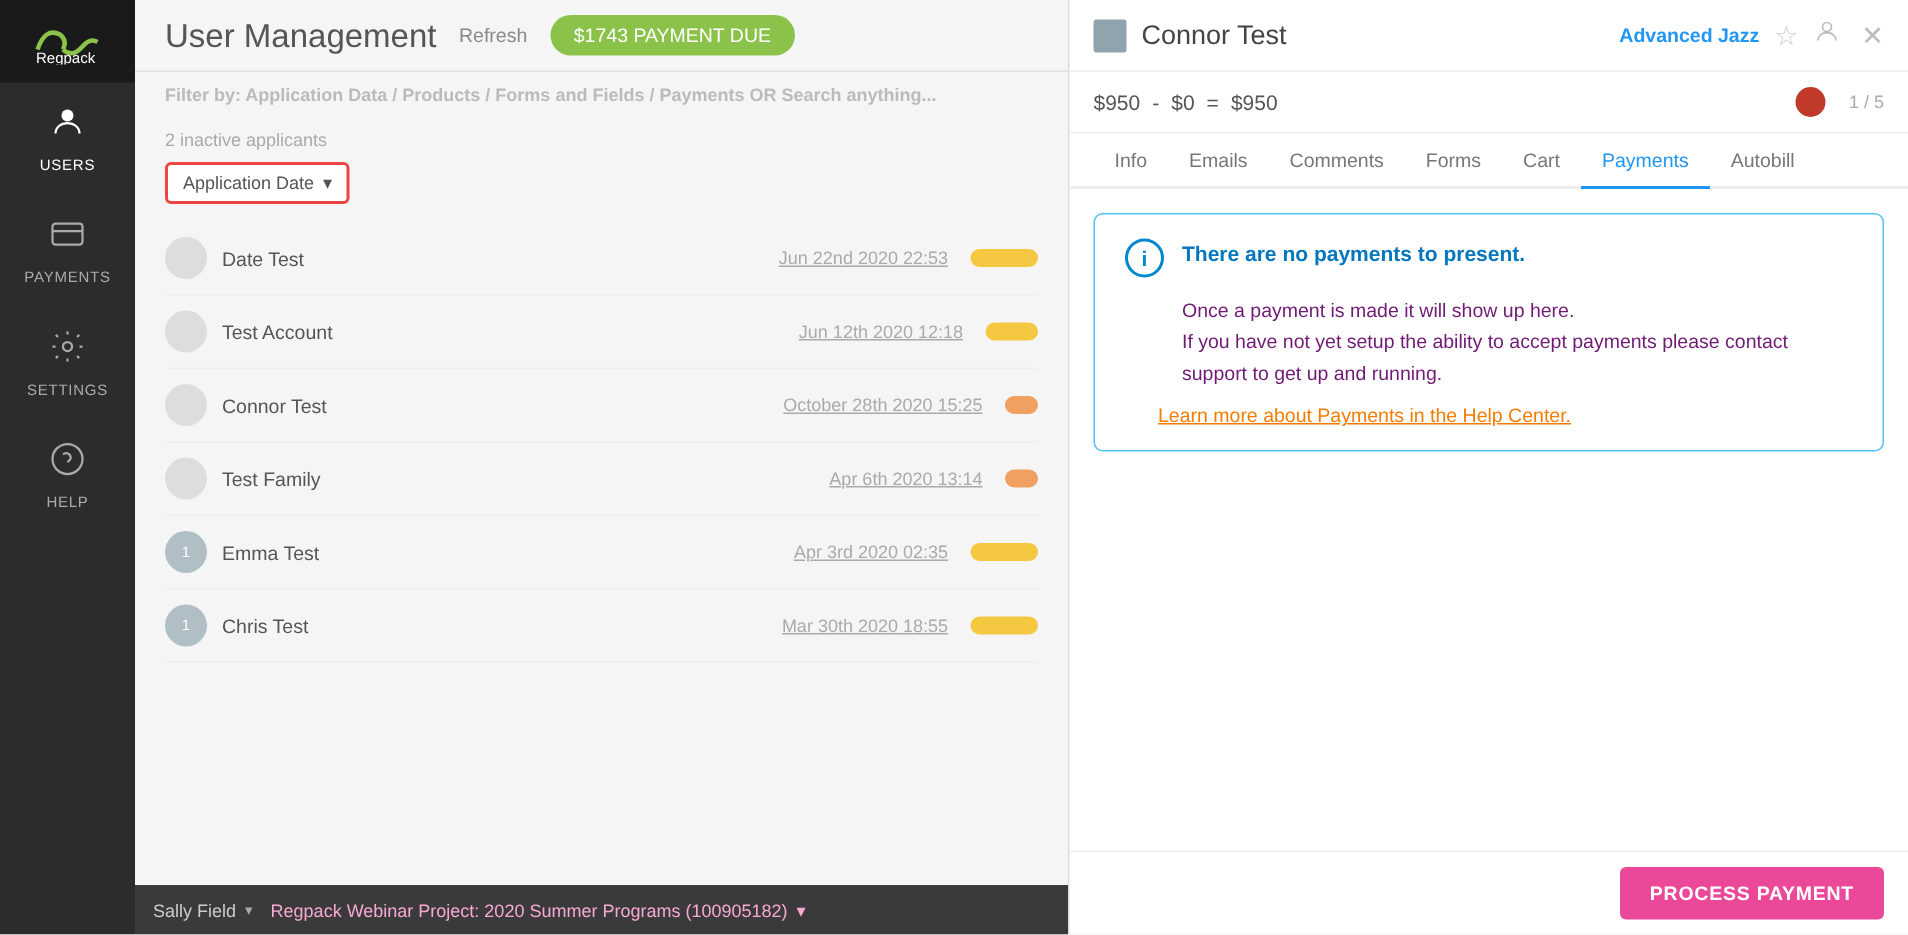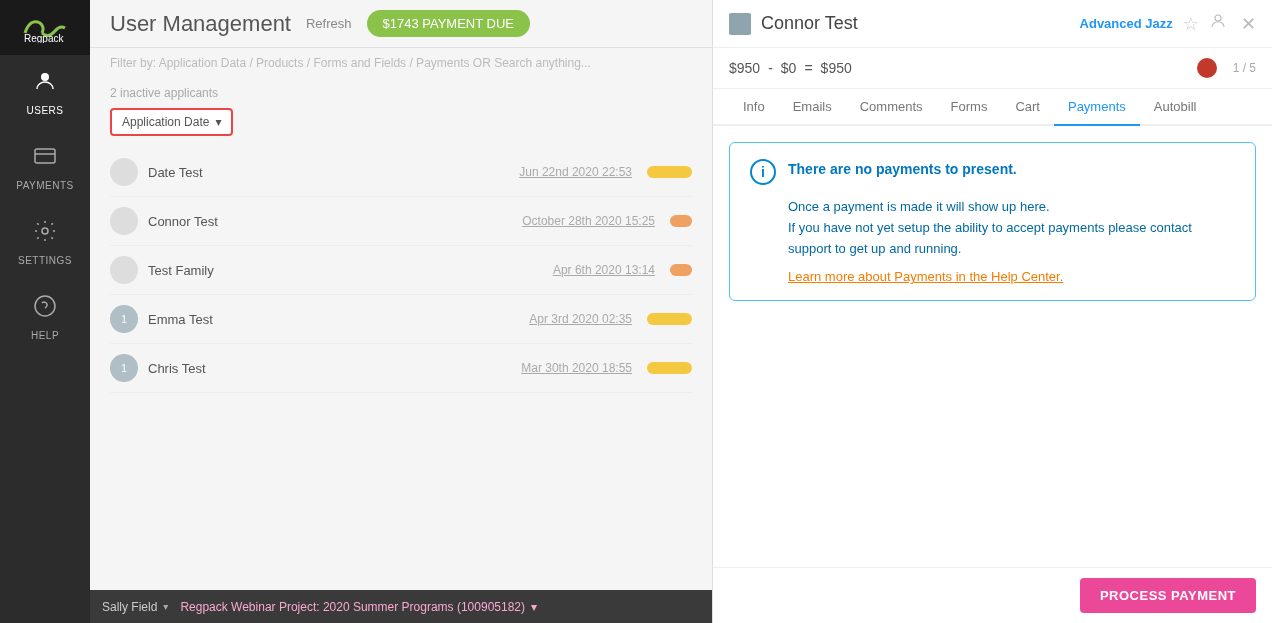--- a/index.html
+++ b/index.html
@@ -79,20 +79,21 @@
       font-weight: 500;
       cursor: pointer;
       border: none;
     }
 
     
     .filter-bar {
       padding: 8px 20px;
       font-size: 12px;
       color: #aaa;
+      font-weight: bold;
     }
     .filter-bar span { color: #bbb; }
 
     
     .applicant-section {
       flex: 1;
       padding: 0 20px;
       overflow-y: auto;
     }
     .inactive-label {
@@ -317,31 +318,31 @@
       flex-shrink: 0;
     }
     .notice-title {
       font-size: 14px;
       font-weight: 600;
       color: #0277bd;
       padding-top: 2px;
     }
     .notice-body {
       font-size: 13px;
-      color: #0369a1;
+      color: #701a75;
       line-height: 1.6;
       margin-left: 38px;
     }
     .notice-link {
       color: #f57c00;
       text-decoration: underline;
       cursor: pointer;
       font-size: 13px;
       display: block;
-      margin-left: 38px;
+      margin-left: 22px;
       margin-top: 10px;
     }
 
     
     .panel-footer {
       padding: 10px 16px;
       display: flex;
       justify-content: flex-end;
       border-top: 1px solid #eee;
     }
@@ -431,20 +432,26 @@
       </div>
     </div>
 
     <div class="applicant-row">
       <div class="applicant-avatar"></div>
       <span class="applicant-name">Date Test</span>
       <span class="applicant-date">Jun 22nd 2020 22:53</span>
       <div class="status-pill yellow"></div>
     </div>
 
+    <div class="applicant-row">
+      <div class="applicant-avatar"></div>
+      <span class="applicant-name">Test Account</span>
+      <span class="applicant-date">Jun 12th 2020 12:18</span>
+      <div class="status-pill yellow-sm"></div>
+    </div>
 
     <div class="applicant-row">
       <div class="applicant-avatar"></div>
       <span class="applicant-name">Connor Test</span>
       <span class="applicant-date">October 28th 2020 15:25</span>
       <div class="status-pill orange"></div>
     </div>
 
     <div class="applicant-row">
       <div class="applicant-avatar"></div>

